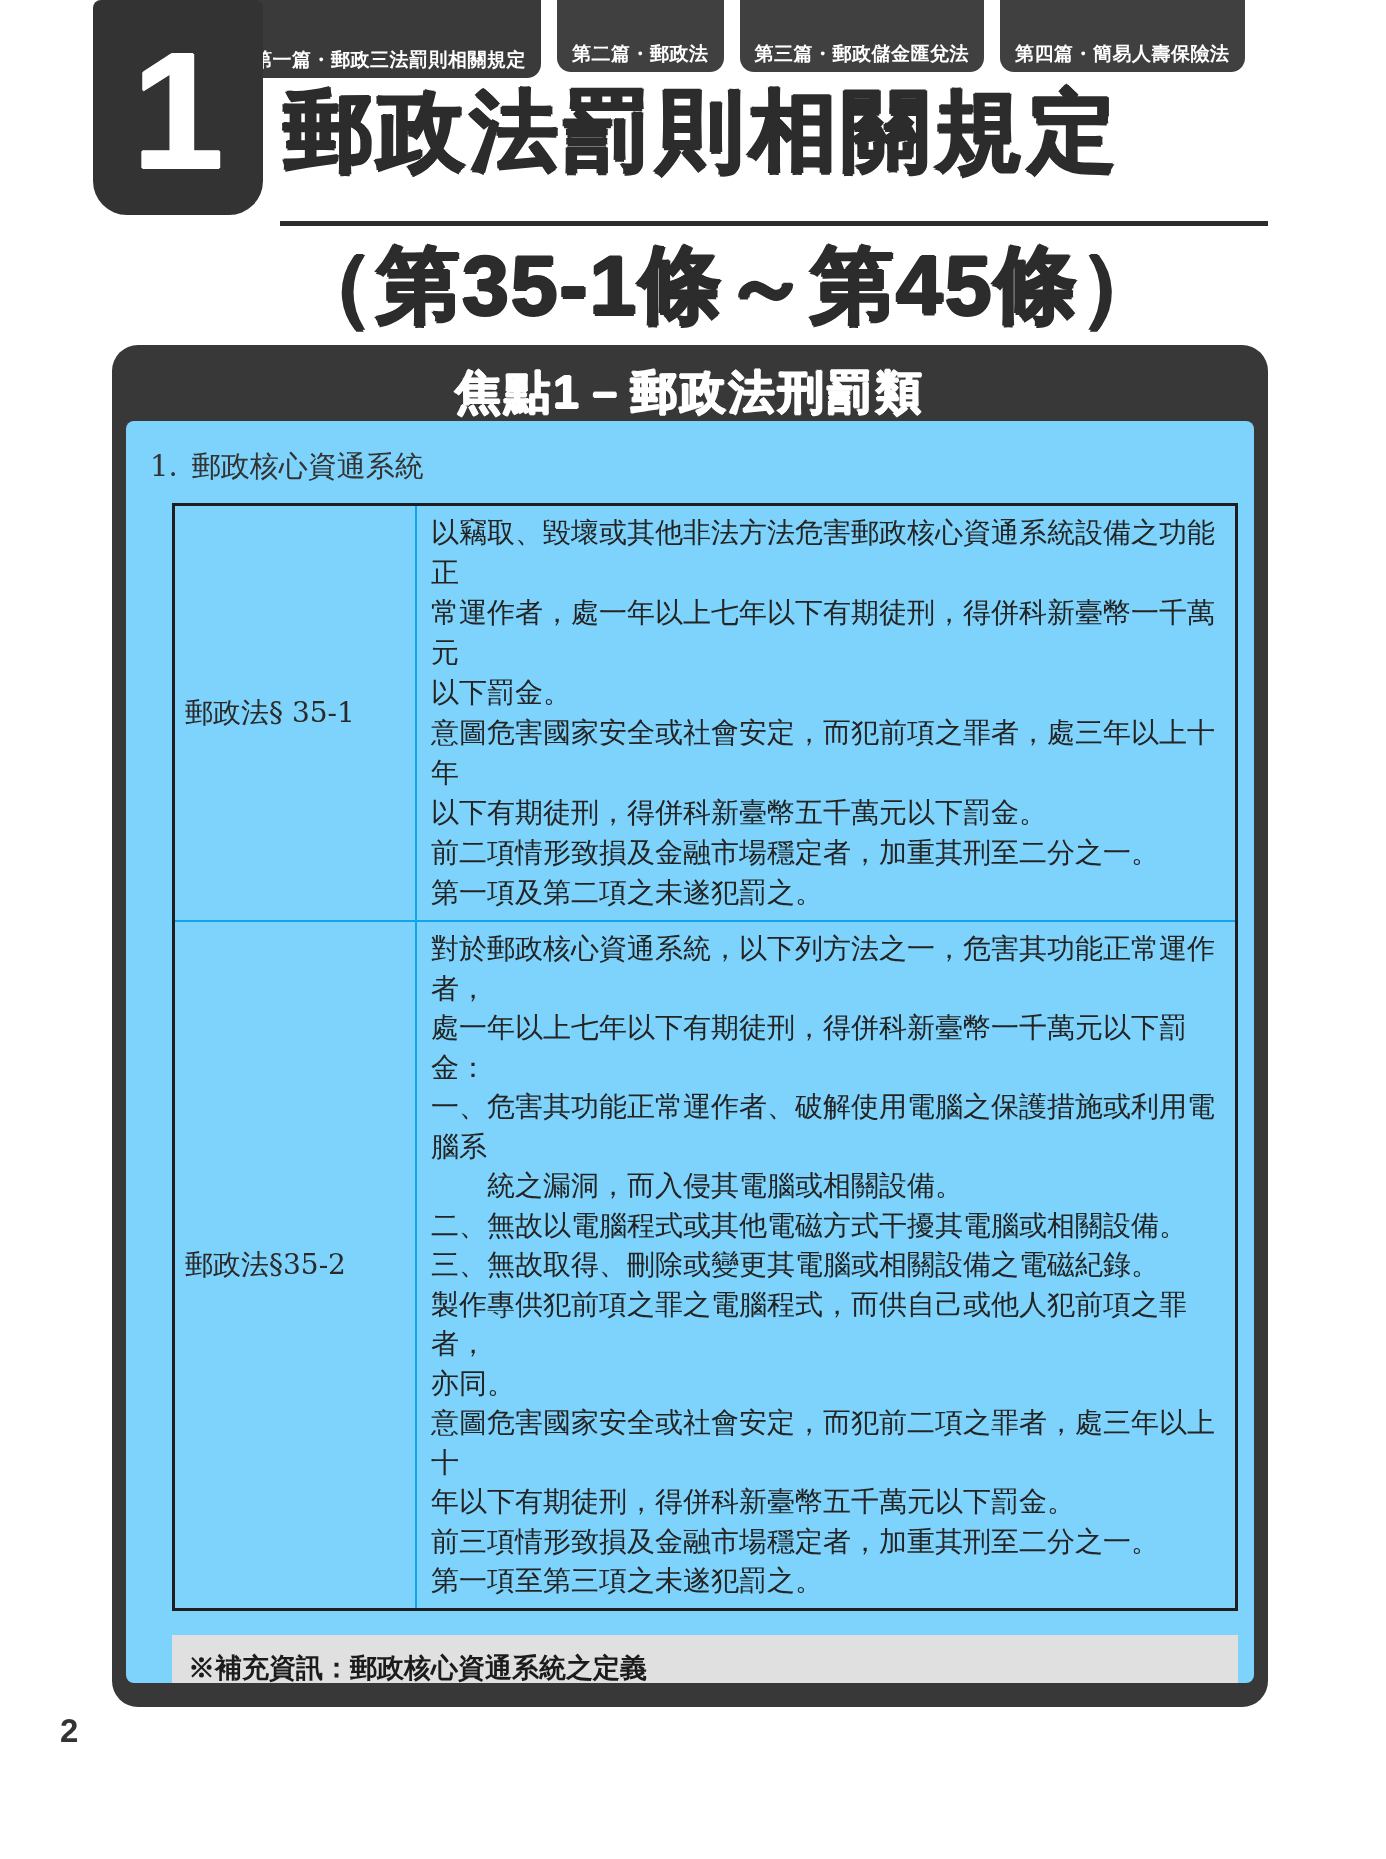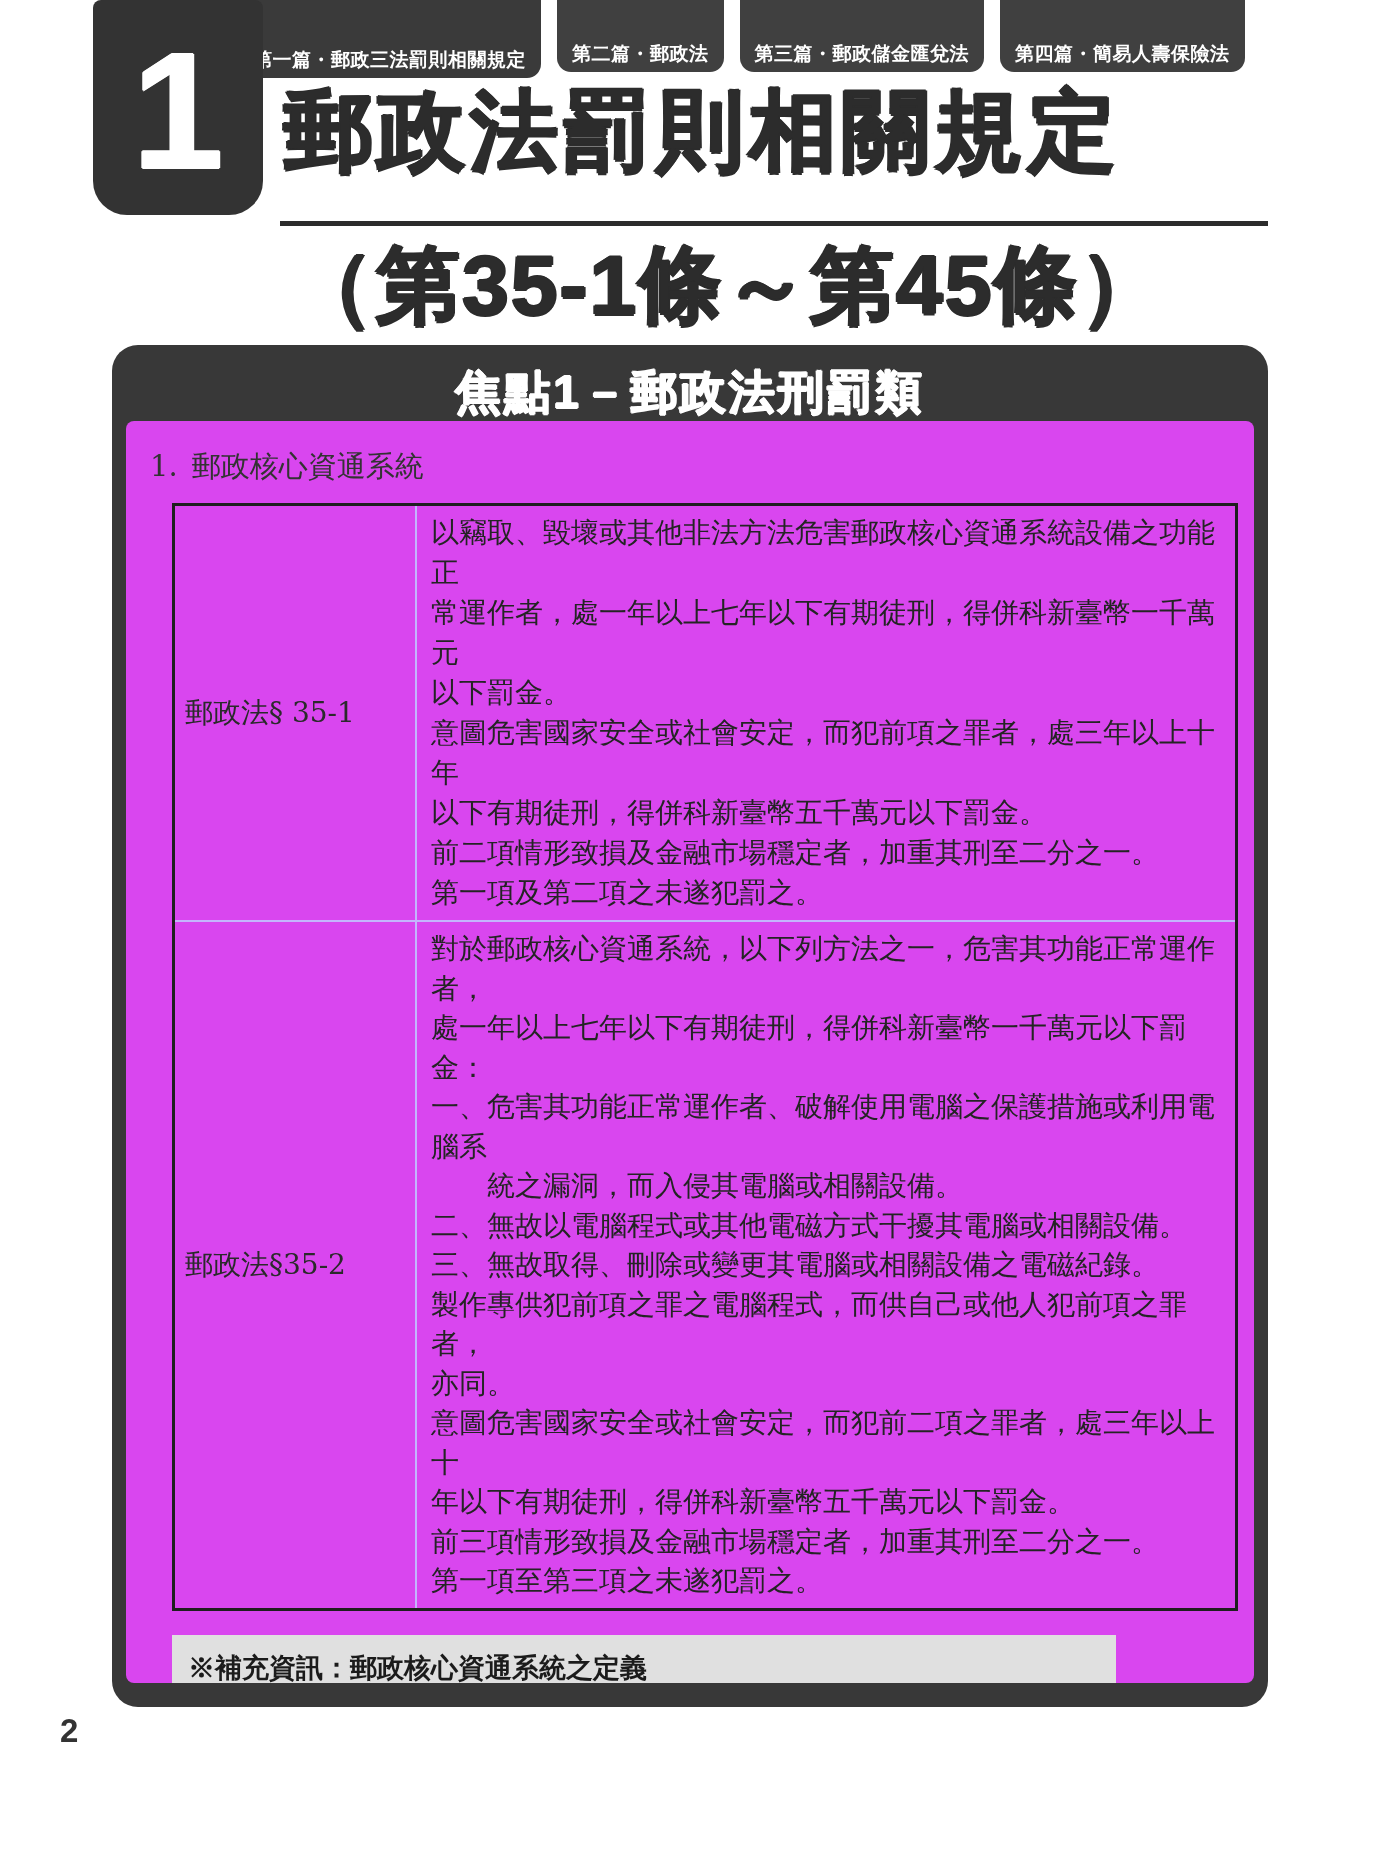--- a/index.html
+++ b/index.html
@@ -36,39 +36,39 @@
     position:absolute;left:112px;top:345px;width:1156px;height:1362px;
     background:#383838;border-radius:26px;box-sizing:border-box;
   }
   .focus-heading{
     margin-top:17px;text-align:center;color:#ffffff;font-size:46px;
     font-weight:bold;letter-spacing:3px;
     text-shadow:1px 0 0 #fff,-1px 0 0 #fff,0 1px 0 #fff,0 -1px 0 #fff;
   }
   .focus-panel{
     position:absolute;left:14px;right:14px;top:76px;bottom:24px;
-    background:#d946ef;border-radius:8px;box-sizing:border-box;
+    background:#7dd3fc;border-radius:8px;box-sizing:border-box;
     padding:20px 22px;overflow:hidden;
     font-family:"DejaVu Serif",serif;
   }
   .item-head{font-size:29px;color:#333;margin:6px 0 16px 2px;}
   .item-num{margin-right:14px;}
   
   .law-table{
     border-collapse:collapse;margin-left:24px;width:1066px;
     border:3px solid #1e1e1e;table-layout:fixed;
   }
-  .law-table td{border:2px solid #c4b5fd;vertical-align:middle;}
+  .law-table td{border:2px solid #0ea5e9;vertical-align:middle;}
   .law-cell{width:224px;font-size:28px;padding:6px 6px 6px 10px;color:#2a2a2a;}
   .text-cell{padding:7px 10px 7px 14px;}
   .cell-line{font-size:28px;line-height:40px;color:#242424;white-space:pre-wrap;}
   .r2 .cell-line{line-height:39.5px;}
   
   .note-box{
-    margin:24px 0 0 24px;width:944px;box-sizing:border-box;
+    margin:24px 0 0 24px;width:1066px;box-sizing:border-box;
     background:#e0e0e0;padding:12px 14px 14px 16px;
     font-family:"Liberation Sans",sans-serif;font-weight:bold;
     font-size:27px;line-height:43px;color:#1b1b1b;
   }
   
   .page-num{
     position:absolute;left:60px;top:1712px;font-size:33px;font-weight:bold;color:#333;
     font-family:"Liberation Sans",sans-serif;
   }
 </style>

